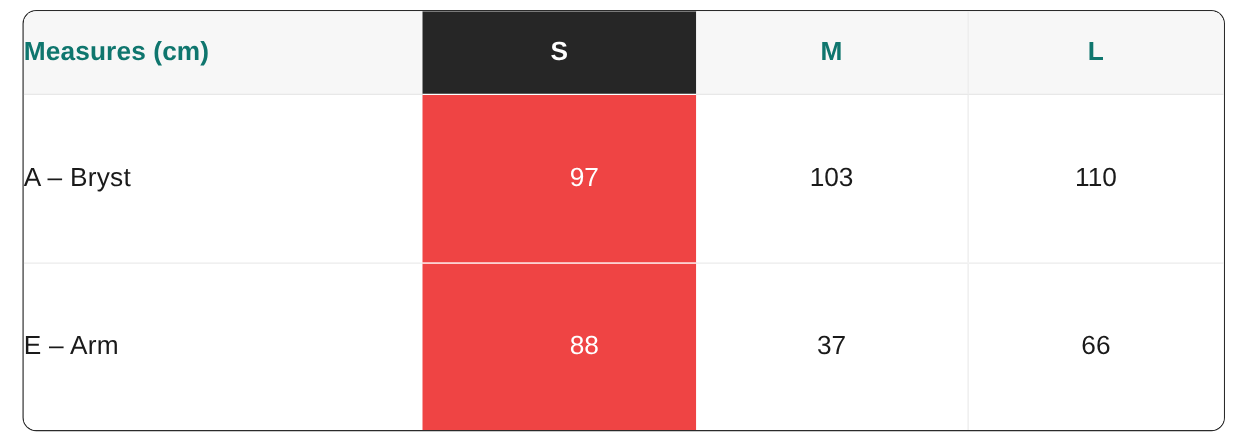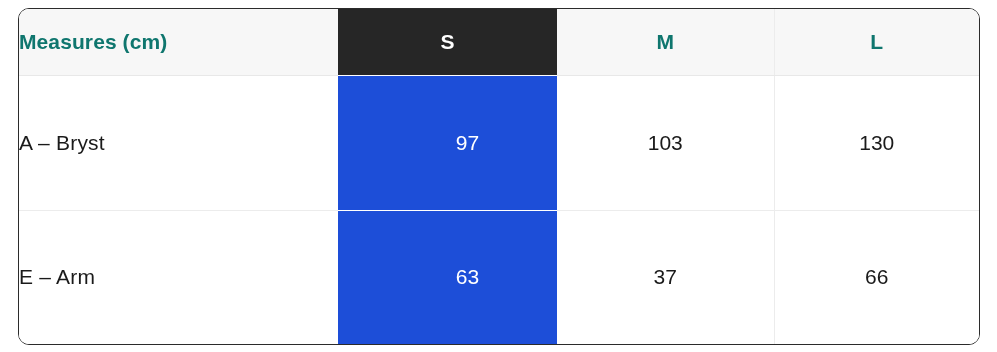--- a/index.html
+++ b/index.html
@@ -95,21 +95,21 @@
     text-align: left;
     padding-left: 29px;
     letter-spacing: 0.2px;
   }
 
   td.cell-value {
     text-align: center;
   }
 
   td.cell-value.highlight {
-    background: #1d4ed8;
+    background: #ef4444;
     color: #ffffff;
     border-bottom: 1px solid #ffffff;
     padding-left: 40px;
   }
 
   tbody tr.data-row:last-child td.cell-value.highlight {
     border-bottom: none;
   }
 </style>
 </head>
@@ -129,23 +129,23 @@
         <th class="cell-size-head highlight">S</th>
         <th class="cell-size-head">M</th>
         <th class="cell-size-head col-sep">L</th>
       </tr>
     </thead>
     <tbody>
       <tr class="data-row">
         <td class="cell-label">A – Bryst</td>
         <td class="cell-value highlight">97</td>
         <td class="cell-value">103</td>
-        <td class="cell-value col-sep">130</td>
+        <td class="cell-value col-sep">110</td>
       </tr>
       <tr class="data-row">
         <td class="cell-label">E – Arm</td>
-        <td class="cell-value highlight">63</td>
+        <td class="cell-value highlight">88</td>
         <td class="cell-value">37</td>
         <td class="cell-value col-sep">66</td>
       </tr>
     </tbody>
   </table>
 </div>
 
 </body></html>

